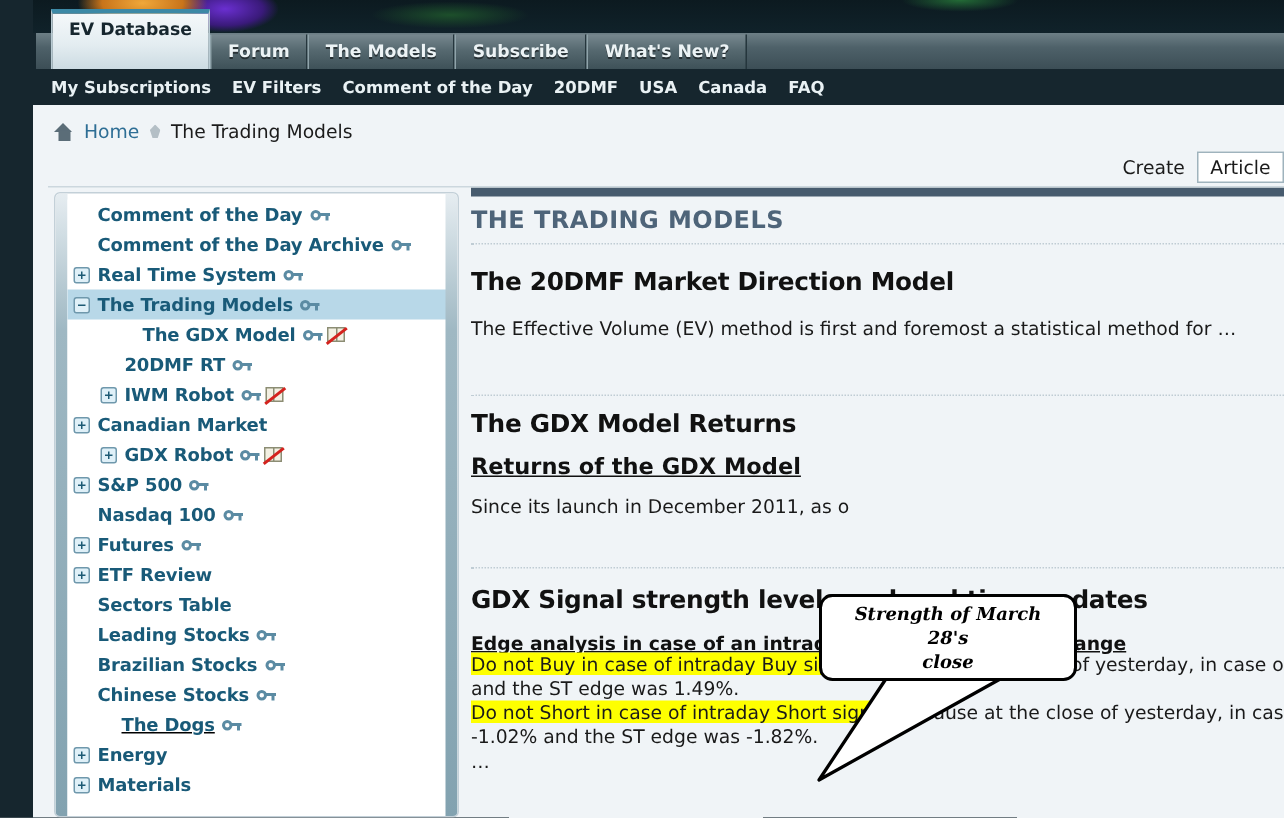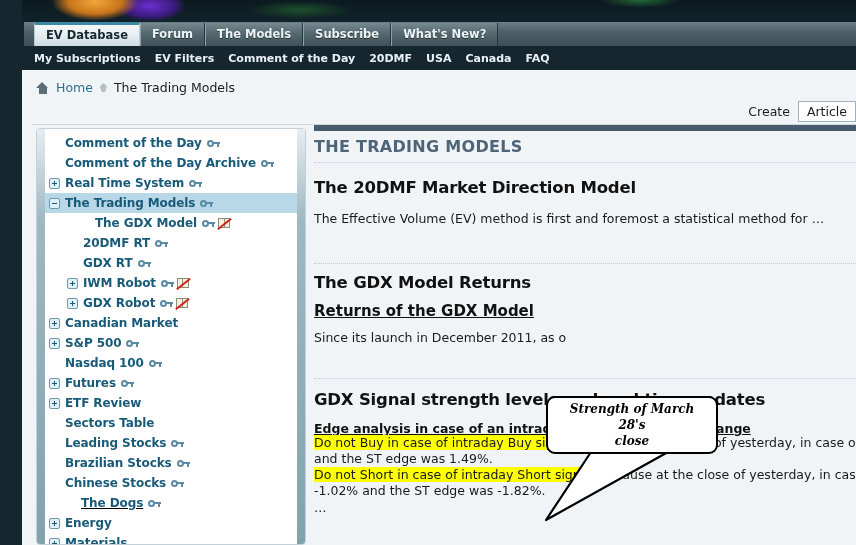--- a/index.html
+++ b/index.html
@@ -50,21 +50,21 @@
     text-shadow: 0 1px 0 rgba(0,0,0,.5);
     white-space: nowrap;
     cursor: pointer;
   }
   .tab.active {
     color: #16262e;
     background: linear-gradient(180deg, #f4f8fa 0%, #e4edf1 55%, #ccdbe2 100%);
     border-top: 3px solid #3c89a6;
     border-left: 1px solid #b9cbd3;
     border-right: 1px solid #b9cbd3;
-    height: 24px; line-height: 21px;
+    height: 40px; line-height: 21px;
     text-shadow: none;
   }
 
   
   .subnav {
     position: absolute; left: 0; top: 46px; width: 856px; height: 24px;
     background: #16262e;
     display: flex; align-items: center;
   }
   .subnav-items { margin-left: 34px; display: flex; gap: 14px; }
@@ -415,65 +415,54 @@
             <span class="sb-label">20DMF RT</span>
             <span class="sb-icons">
               <span class="key-icon">
                 <span class="ring"></span>
                 <span class="shaft"></span>
                 <span class="tooth"></span>
               </span>
             </span>
           </div>
           <div class="sb-row" style="padding-left: 22px;">
-            <span class="sb-toggle-spacer"></span>
-            <span class="sb-label">GDX RT</span>
-            <span class="sb-icons">
-              <span class="key-icon">
-                <span class="ring"></span>
-                <span class="shaft"></span>
-                <span class="tooth"></span>
-              </span>
-            </span>
-          </div>
-          <div class="sb-row" style="padding-left: 22px;">
             <span class="sb-toggle plus"></span>
             <span class="sb-label">IWM Robot</span>
             <span class="sb-icons">
               <span class="key-icon">
                 <span class="ring"></span>
                 <span class="shaft"></span>
                 <span class="tooth"></span>
               </span>
               <span class="nobook-icon">
                 <span class="pg"></span>
                 <span class="spine"></span>
                 <span class="slash"></span>
               </span>
             </span>
           </div>
+          <div class="sb-row" style="padding-left: 4px;">
+            <span class="sb-toggle plus"></span>
+            <span class="sb-label">Canadian Market</span>
+          </div>
           <div class="sb-row" style="padding-left: 22px;">
             <span class="sb-toggle plus"></span>
             <span class="sb-label">GDX Robot</span>
             <span class="sb-icons">
               <span class="key-icon">
                 <span class="ring"></span>
                 <span class="shaft"></span>
                 <span class="tooth"></span>
               </span>
               <span class="nobook-icon">
                 <span class="pg"></span>
                 <span class="spine"></span>
                 <span class="slash"></span>
               </span>
             </span>
-          </div>
-          <div class="sb-row" style="padding-left: 4px;">
-            <span class="sb-toggle plus"></span>
-            <span class="sb-label">Canadian Market</span>
           </div>
           <div class="sb-row" style="padding-left: 4px;">
             <span class="sb-toggle plus"></span>
             <span class="sb-label">S&amp;P 500</span>
             <span class="sb-icons">
               <span class="key-icon">
                 <span class="ring"></span>
                 <span class="shaft"></span>
                 <span class="tooth"></span>
               </span>

